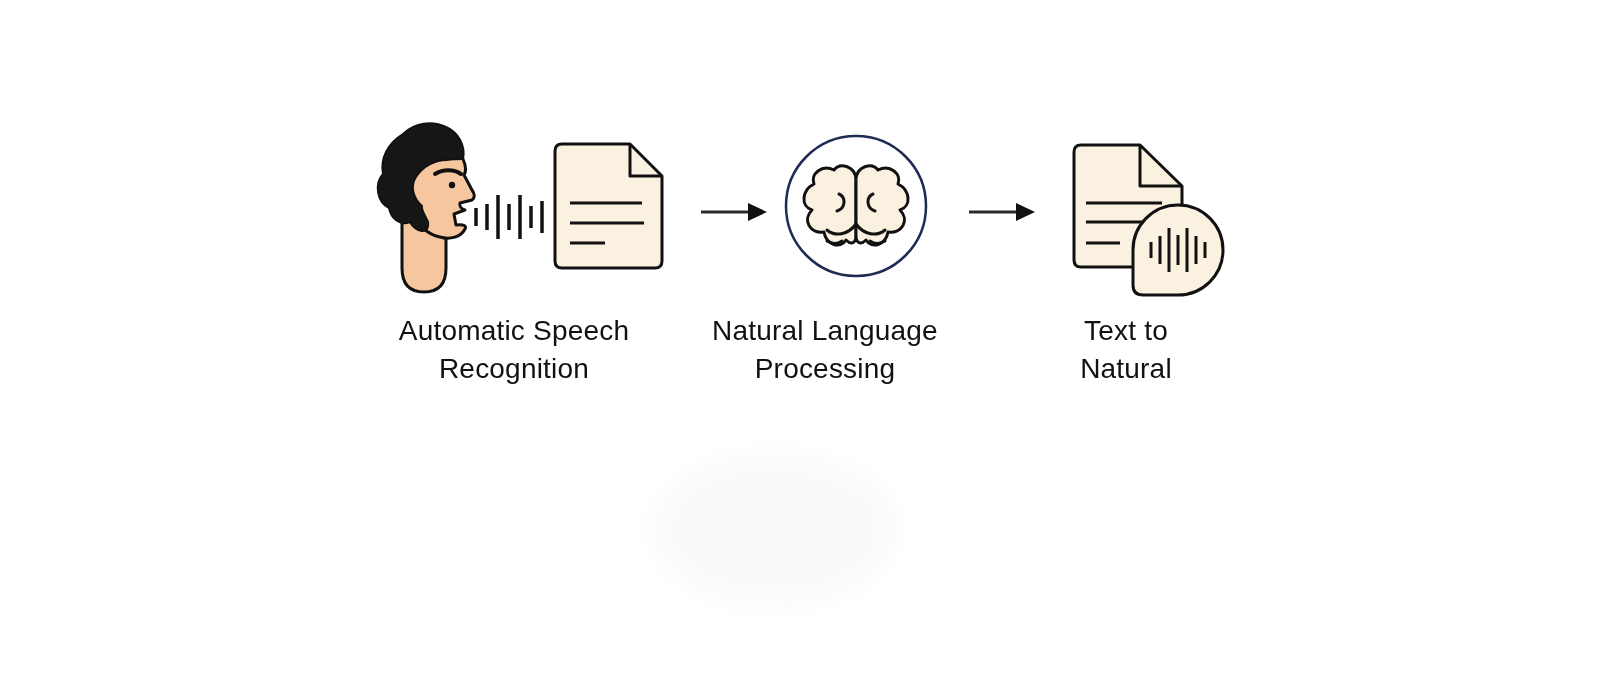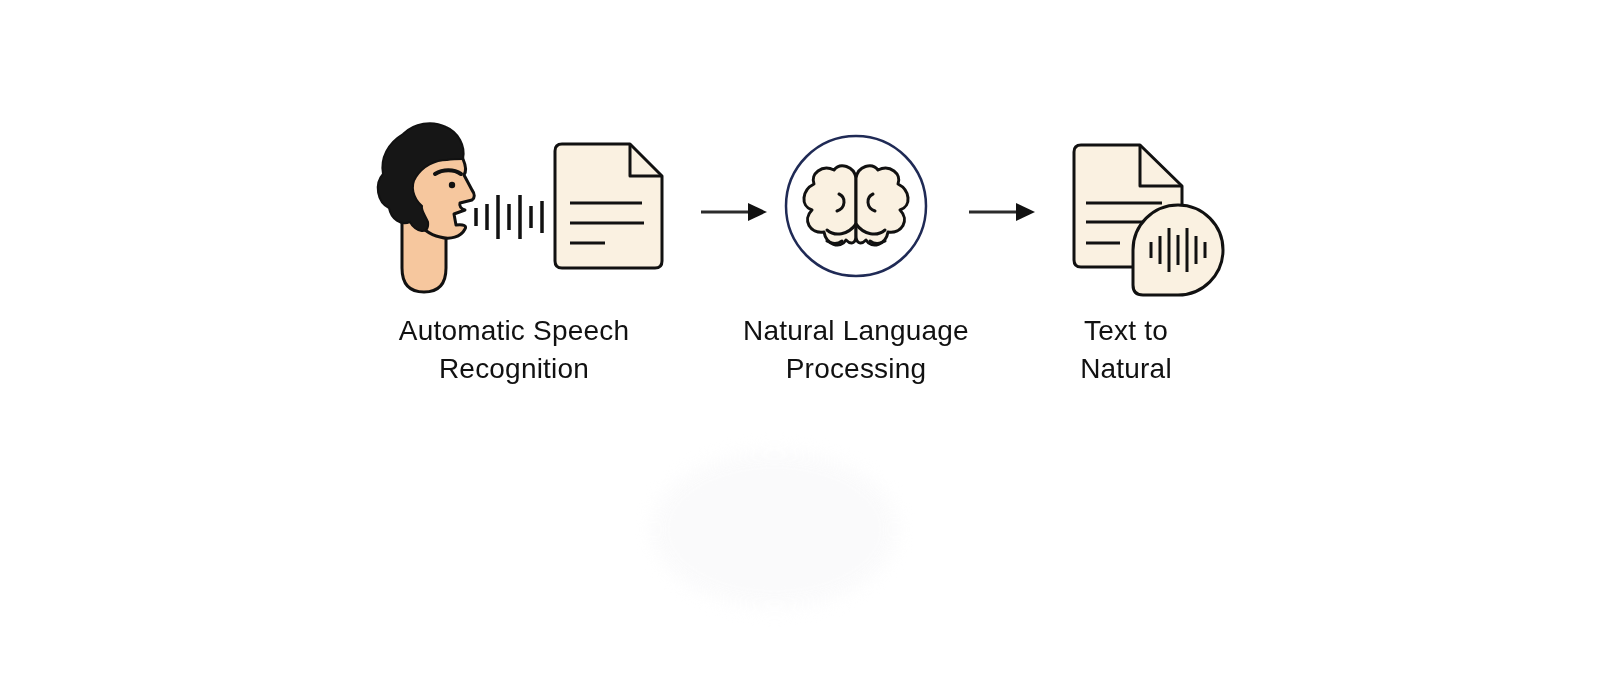--- a/index.html
+++ b/index.html
@@ -146,19 +146,19 @@
       <line x1="130" y1="93" x2="130" y2="123" stroke="#111" stroke-width="3"></line>
       <line x1="139" y1="86" x2="139" y2="130" stroke="#111" stroke-width="3"></line>
       <line x1="148" y1="94" x2="148" y2="122" stroke="#111" stroke-width="3"></line>
       <line x1="157" y1="100" x2="157" y2="116" stroke="#111" stroke-width="3"></line>
     </g>
   </svg>
 
   <div class="stage-label" style="left:364px;width:300px">Automatic Speech
 Recognition</div>
 
-  <div class="stage-label" style="left:706px;width:300px">Natural Language
+  <div class="stage-label" style="left:675px;width:300px">Natural Language
 Processing</div>
 
   <div class="stage-label" style="left:1026px;width:200px">Text to
 Natural</div>
 
 </div>
 
 </body></html>

